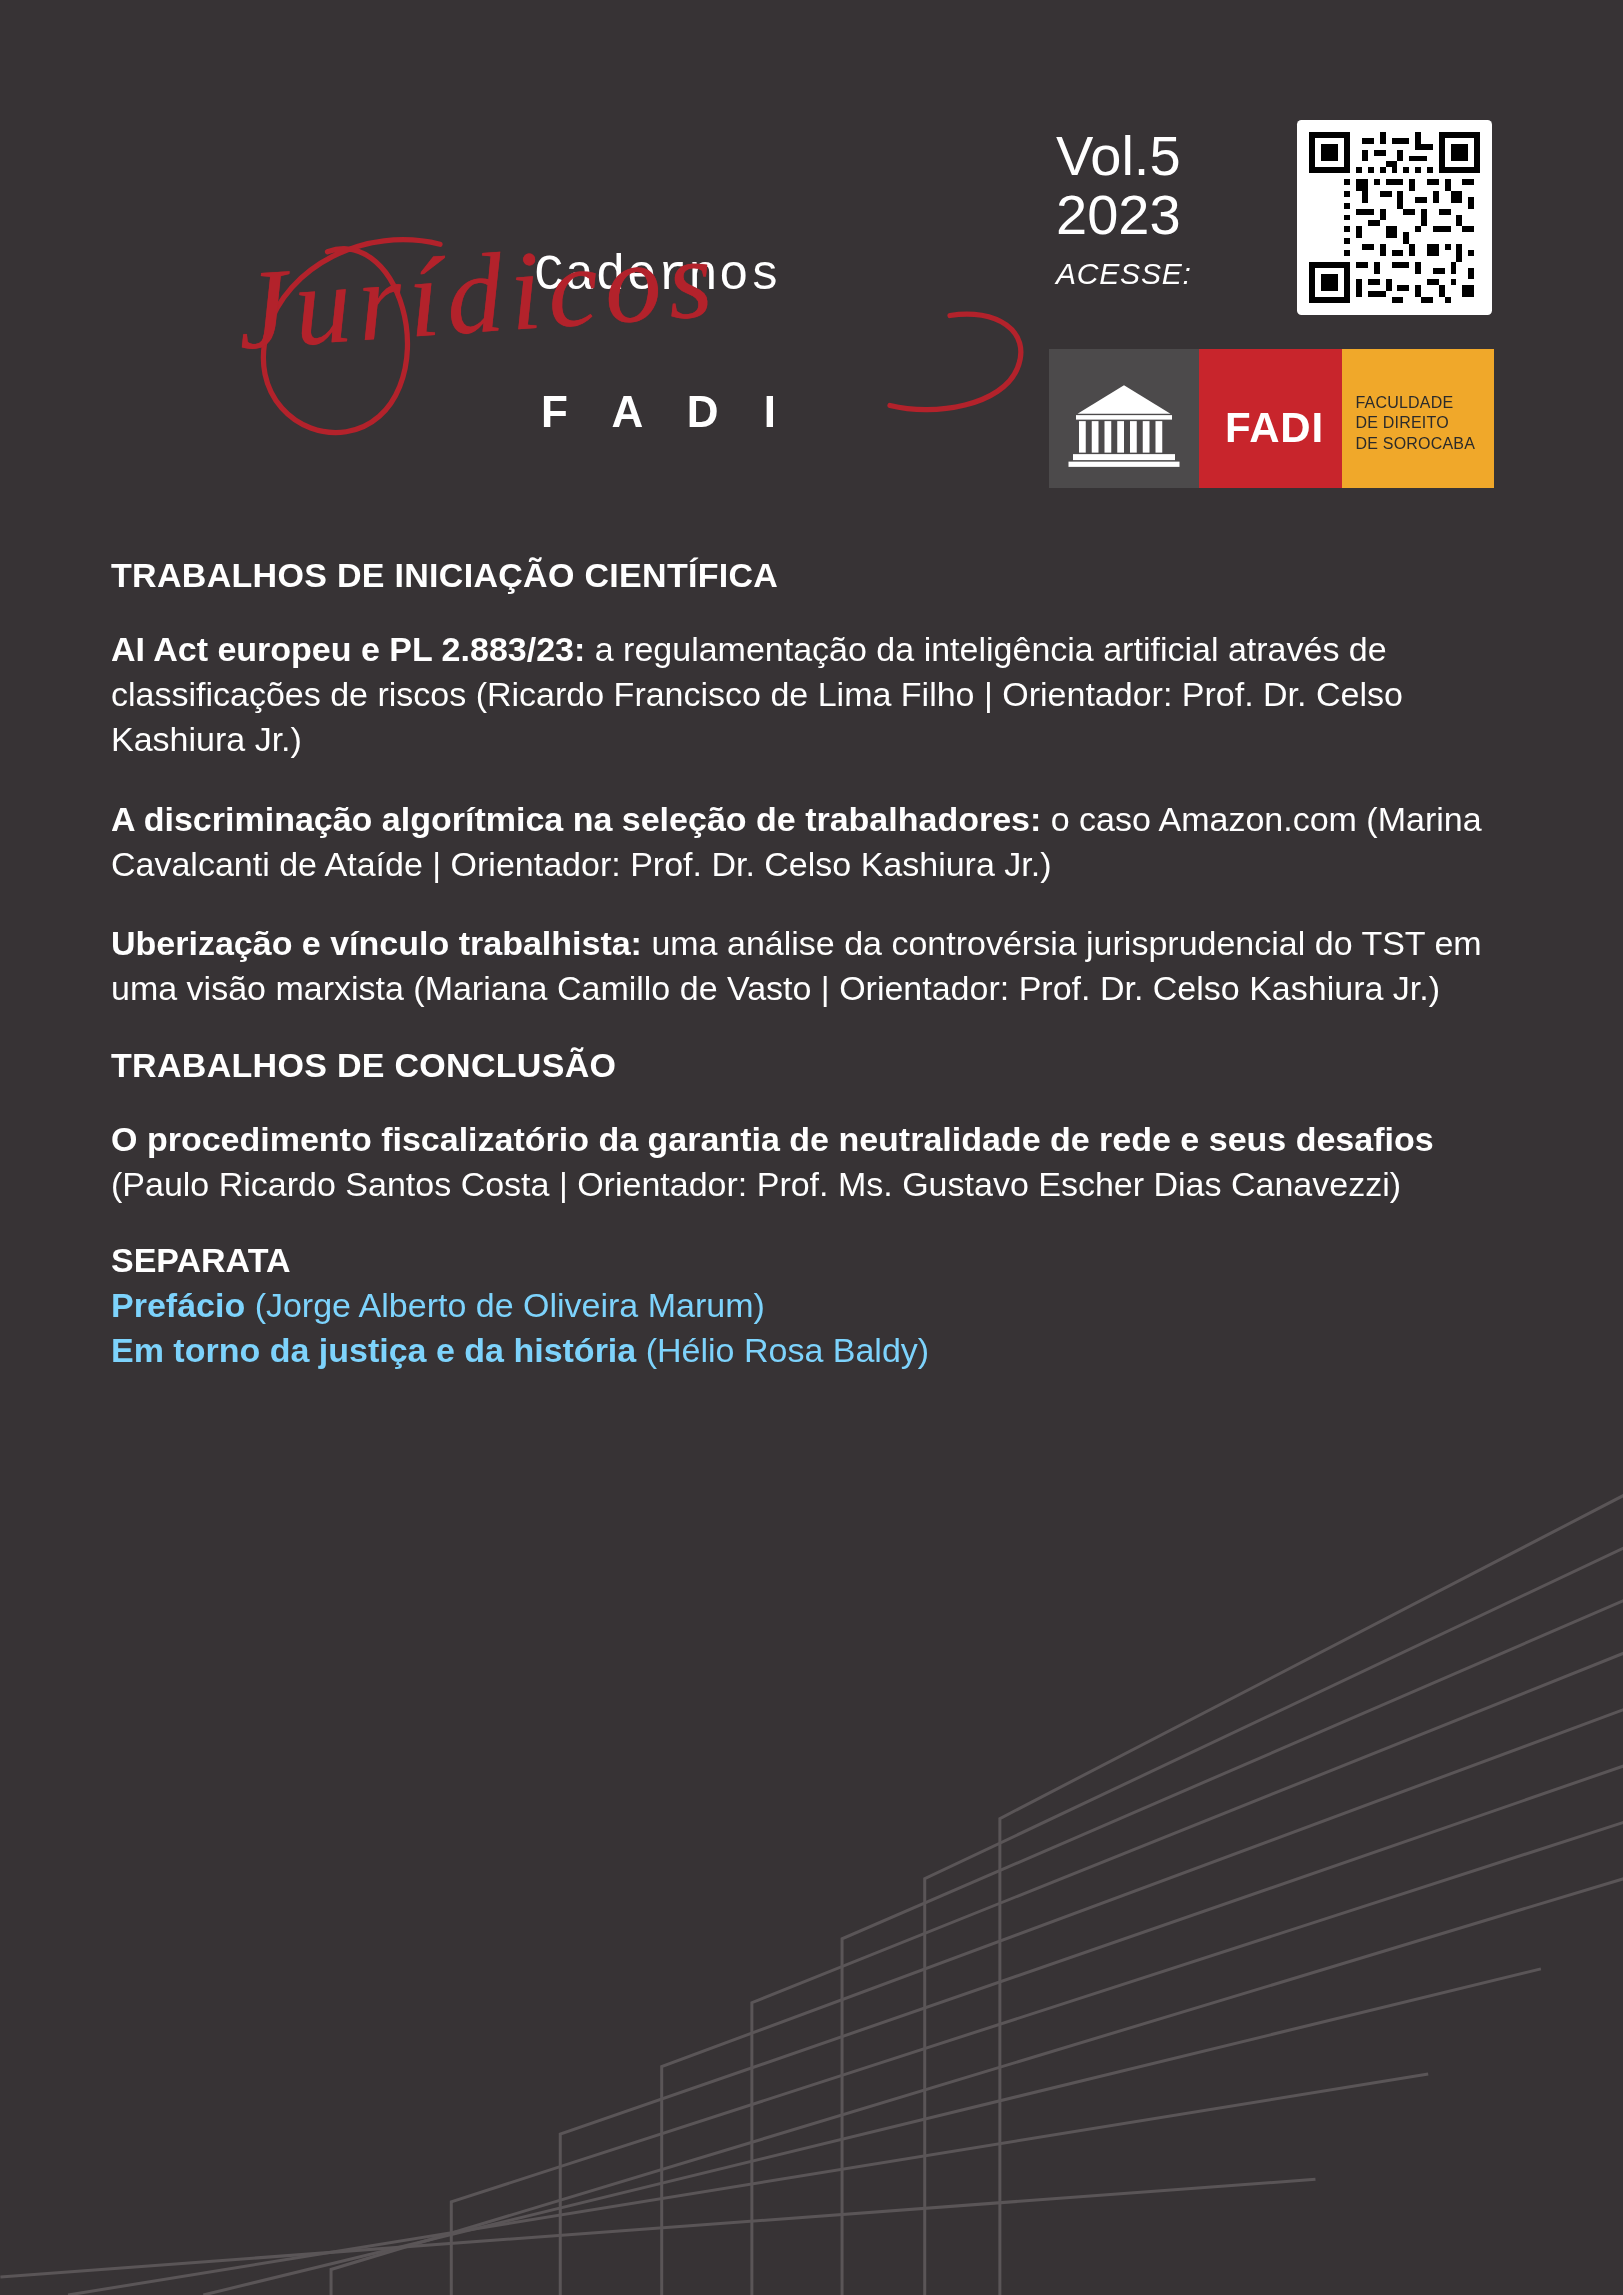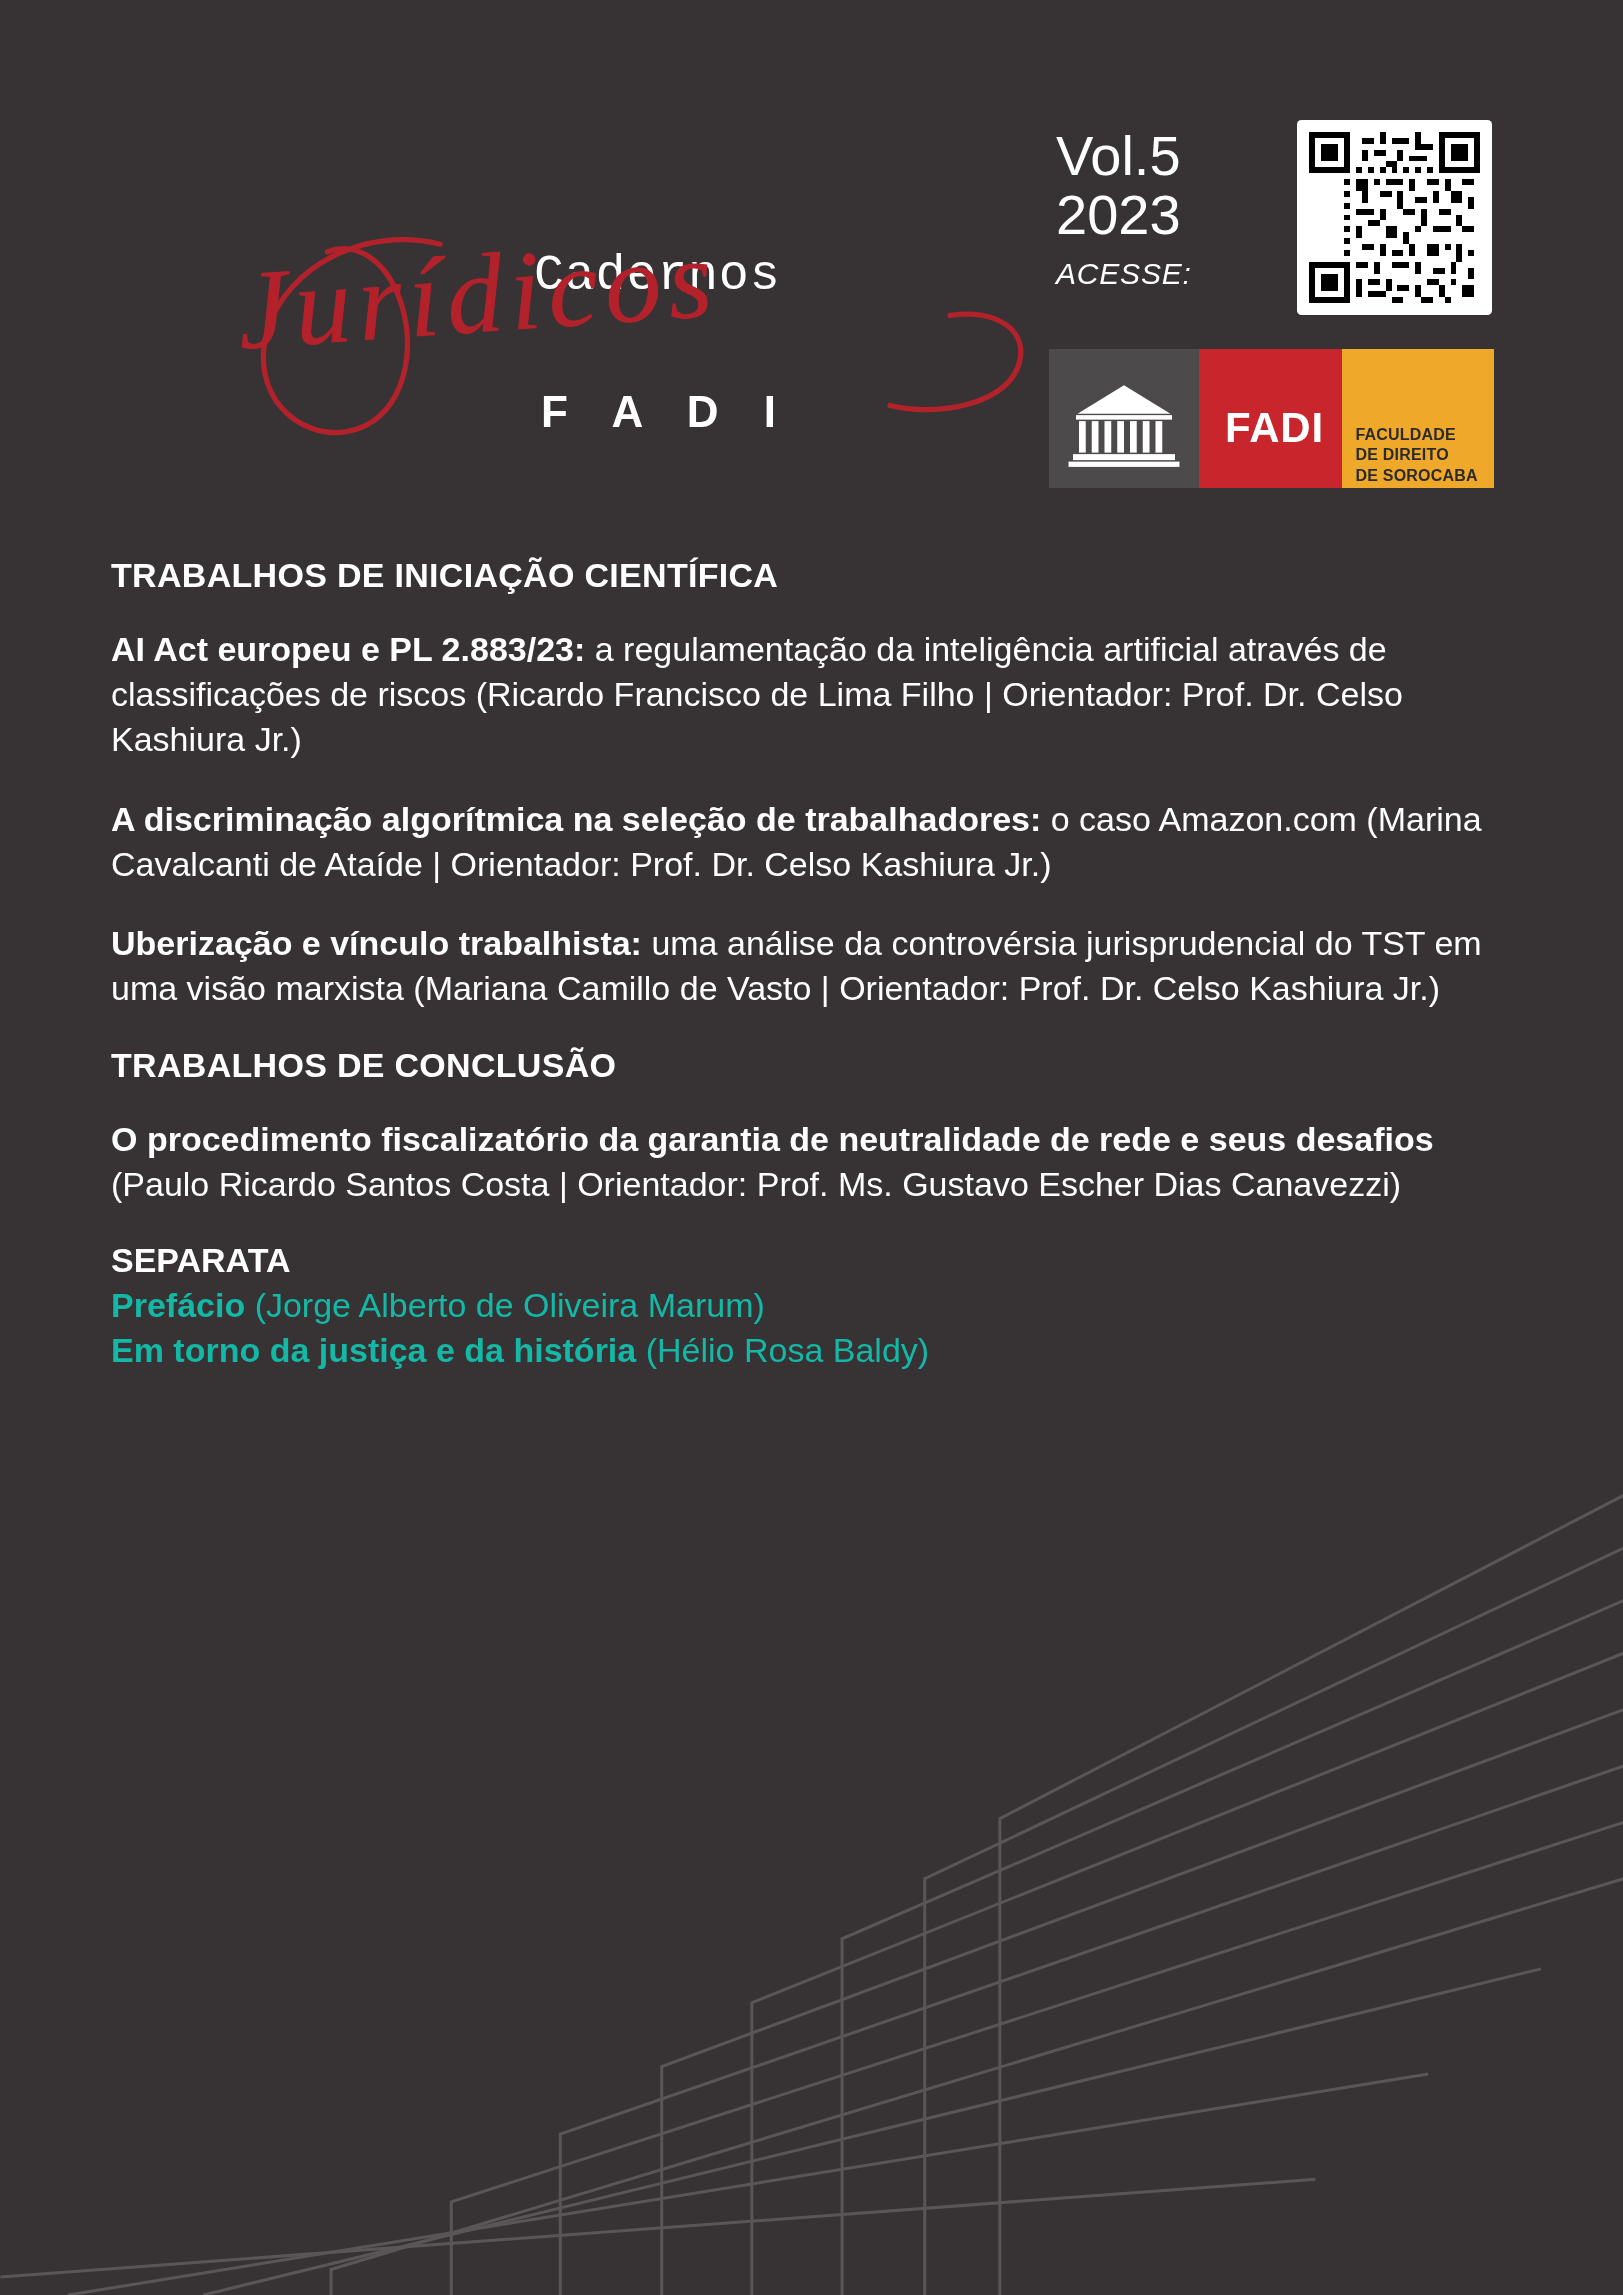--- a/index.html
+++ b/index.html
@@ -155,23 +155,22 @@
     background: #f0a82a;
     position: relative;
   }
   .brand-fac div {
     position: absolute;
     left: 13.5px;
     top: 44px;
     color: #2b2b2b;
     font-size: 16px;
     line-height: 1.28;
-    font-weight: bold;
+    font-weight: normal;
     letter-spacing: 0.2px;
-    margin-top: 32px;
   }
 
   
   .content {
     position: absolute;
     left: 111px;
     top: 556px;
     width: 1413px;
   }
   .section-title {
@@ -192,21 +191,21 @@
   .gap-top { margin-top: 15px; }
   .separata-title {
     font-size: 34px;
     font-weight: bold;
     color: #ffffff;
     margin-bottom: 3px;
   }
   .separata-line {
     font-size: 34px;
     line-height: 1.33;
-    color: #14b8a6;
+    color: #7dd3fc;
   }
 </style>
 </head>
 <body>
 
 <div class="page">
 
   <svg class="deco" viewBox="0 0 2160 3054">
     <g stroke="#5a5557" stroke-width="4" fill="none">
       <path d="M2160 1990 L1330 2420 L1330 3054"></path>

